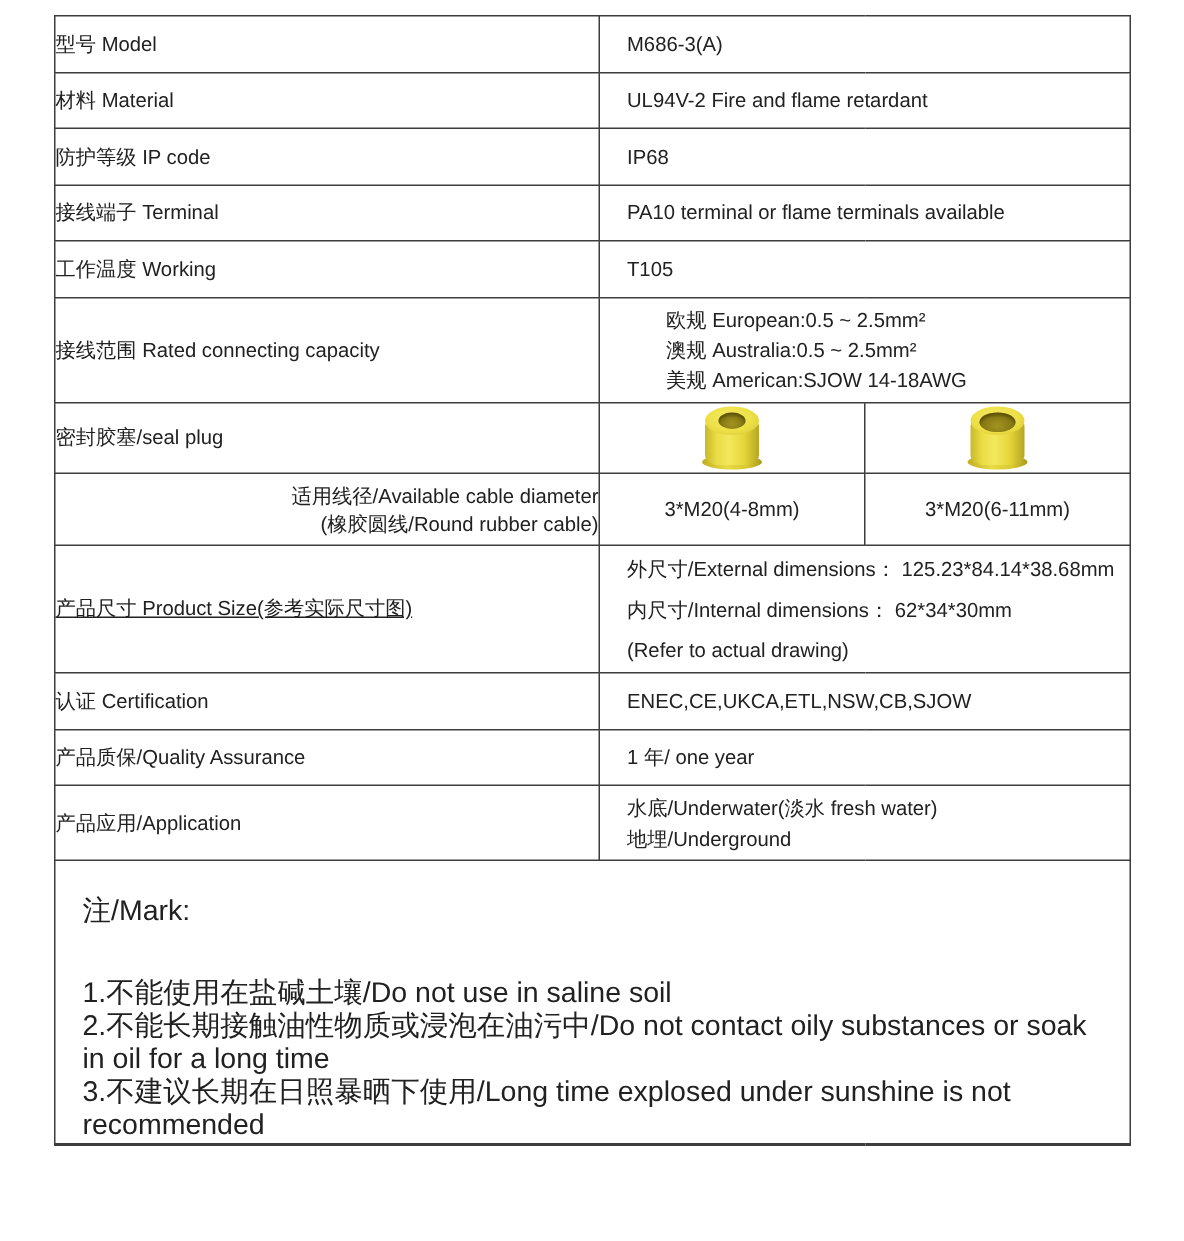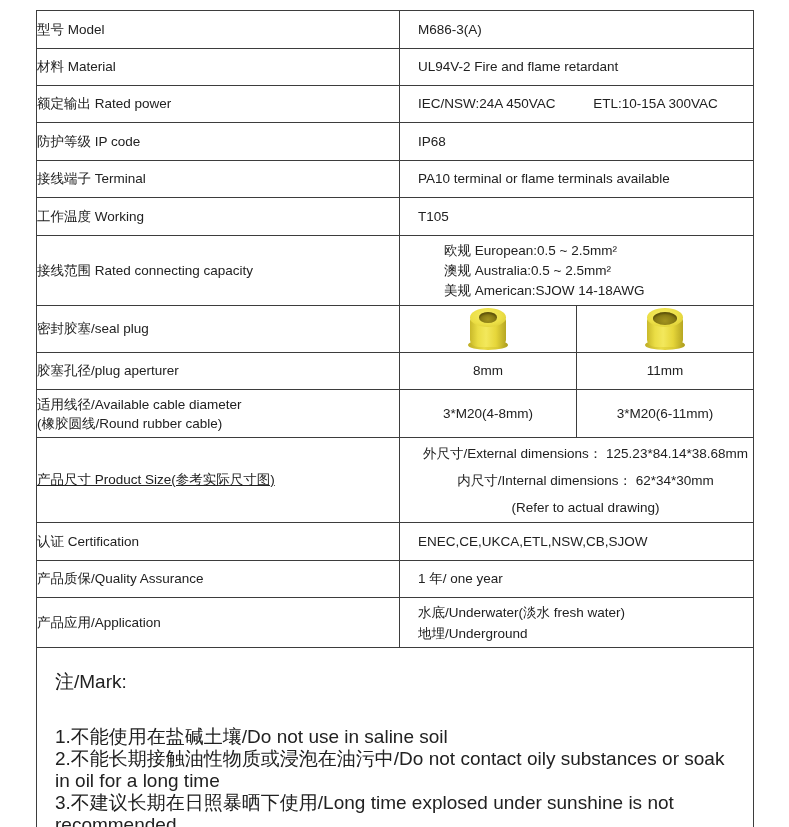--- a/index.html
+++ b/index.html
@@ -29,25 +29,25 @@
     border: 1px solid #3d3d3d;
     font-size: 13.5px;
     vertical-align: middle;
     padding: 0;
     line-height: 1.45;
   }
   td.lbl { }
   td.val { padding-left: 18px; }
   td.center { text-align: center; }
   .h38 { height: 38px; } .h37 { height: 37px; } .h70 { height: 70px; }
-  .h47 { height: 47px; } .h48 { height: 48px; } .h85 { height: 85px; text-decoration: underline; }
+  .h47 { height: 47px; } .h48 { height: 48px; text-align: right; } .h85 { height: 85px; text-decoration: underline; }
   .h50 { height: 50px; } .hnotes { height: 135px; }
   .gap-left { margin-left: 34px; }
   .ml-cell div { line-height: 20px; margin-left: 26px; }
-  .size-cell div { line-height: 27px; text-align: center; }
+  .size-cell div { line-height: 27px; }
   .app-cell div { line-height: 21px; }
   .lbl2 div { line-height: 19px; }
 
   
   .plug { position: relative; width: 42px; height: 42px; margin: 2px auto; }
   .plug-base {
     position: absolute; left: 1px; right: 1px; bottom: 0; height: 10px;
     background: linear-gradient(90deg, #bfae26, #e9db44 40%, #d8c832 75%, #ab9b1d);
     border-radius: 50%;
   }
@@ -93,27 +93,20 @@
         <tr>
       <td class="lbl h38">型号 Model</td>
       <td class="val" colspan="2">M686-3(A)</td>
     </tr>
 
     <tr>
       <td class="lbl h37">材料 Material</td>
       <td class="val" colspan="2">UL94V-2 Fire and flame retardant</td>
     </tr>
 
-    <tr>
-      <td class="lbl h37">额定输出 Rated power</td>
-      <td class="val" colspan="2">
-        <span>IEC/NSW:24A 450VAC</span>
-        <span class="gap-left">ETL:10-15A 300VAC</span>
-      </td>
-    </tr>
 
     <tr>
       <td class="lbl h38">防护等级 IP code</td>
       <td class="val" colspan="2">IP68</td>
     </tr>
 
     <tr>
       <td class="lbl h37">接线端子 Terminal</td>
       <td class="val" colspan="2">PA10 terminal or flame terminals available</td>
     </tr>
@@ -145,25 +138,20 @@
       <td class="center">
         <div class="plug plug-lg">
           <div class="plug-base"></div>
           <div class="plug-body"></div>
           <div class="plug-top"></div>
           <div class="plug-hole"></div>
         </div>
       </td>
     </tr>
 
-    <tr>
-      <td class="lbl h37">胶塞孔径/plug aperturer</td>
-      <td class="center">8mm</td>
-      <td class="center">11mm</td>
-    </tr>
 
     <tr>
       <td class="lbl h48 lbl2">
         <div>适用线径/Available cable diameter</div>
         <div>(橡胶圆线/Round rubber  cable)</div>
       </td>
       <td class="center">3*M20(4-8mm)</td>
       <td class="center">3*M20(6-11mm)</td>
     </tr>
 

